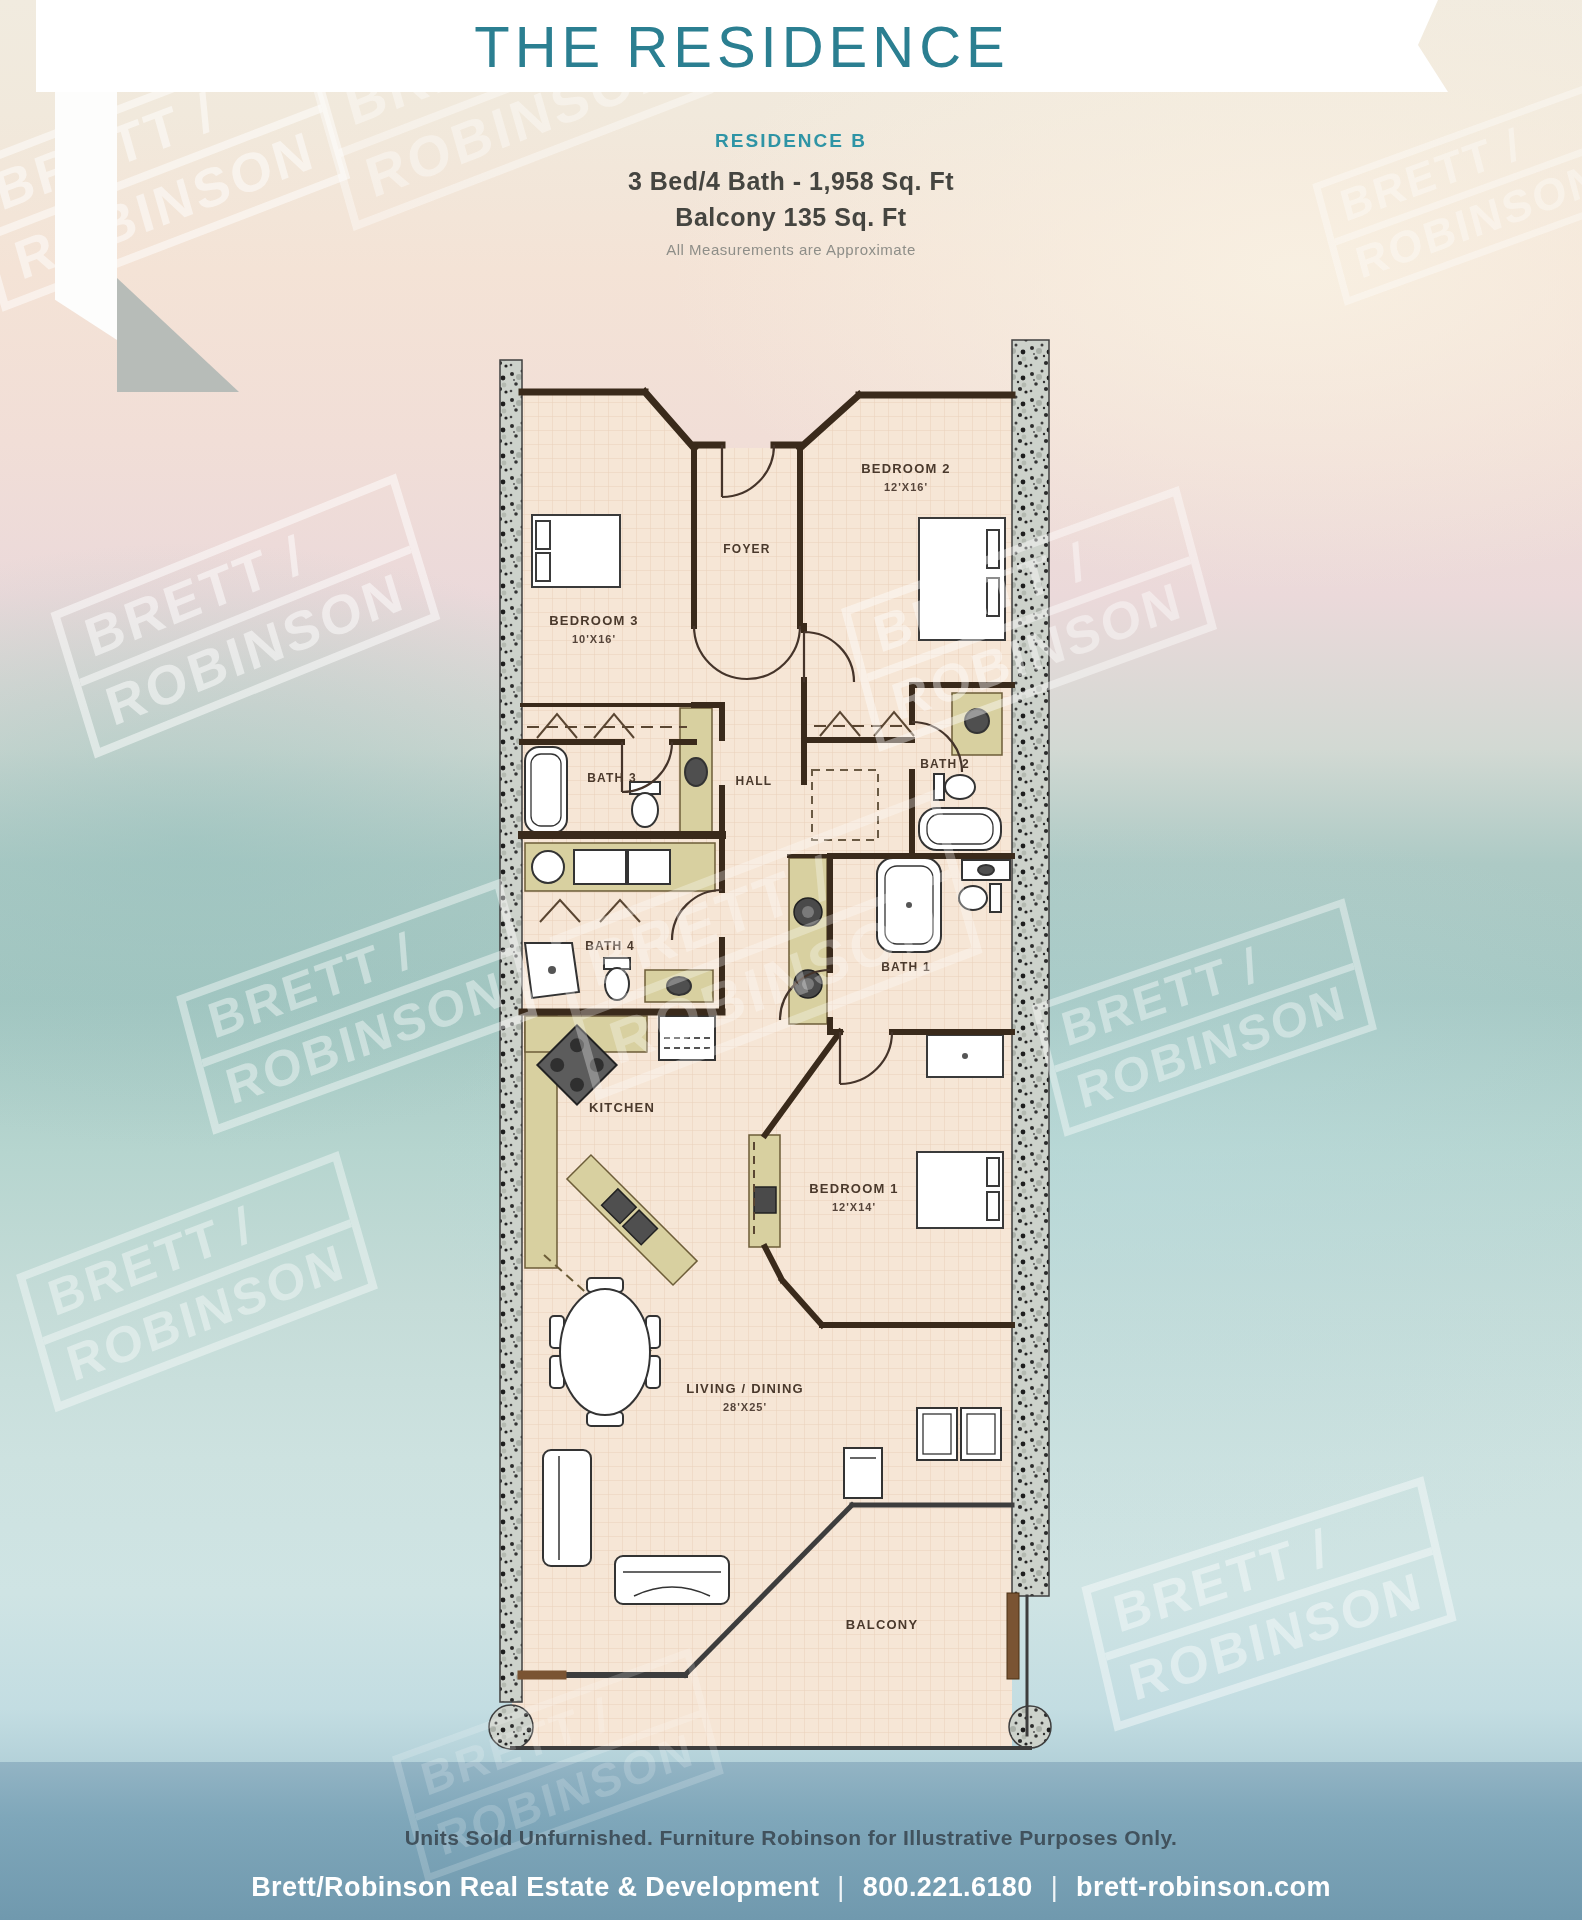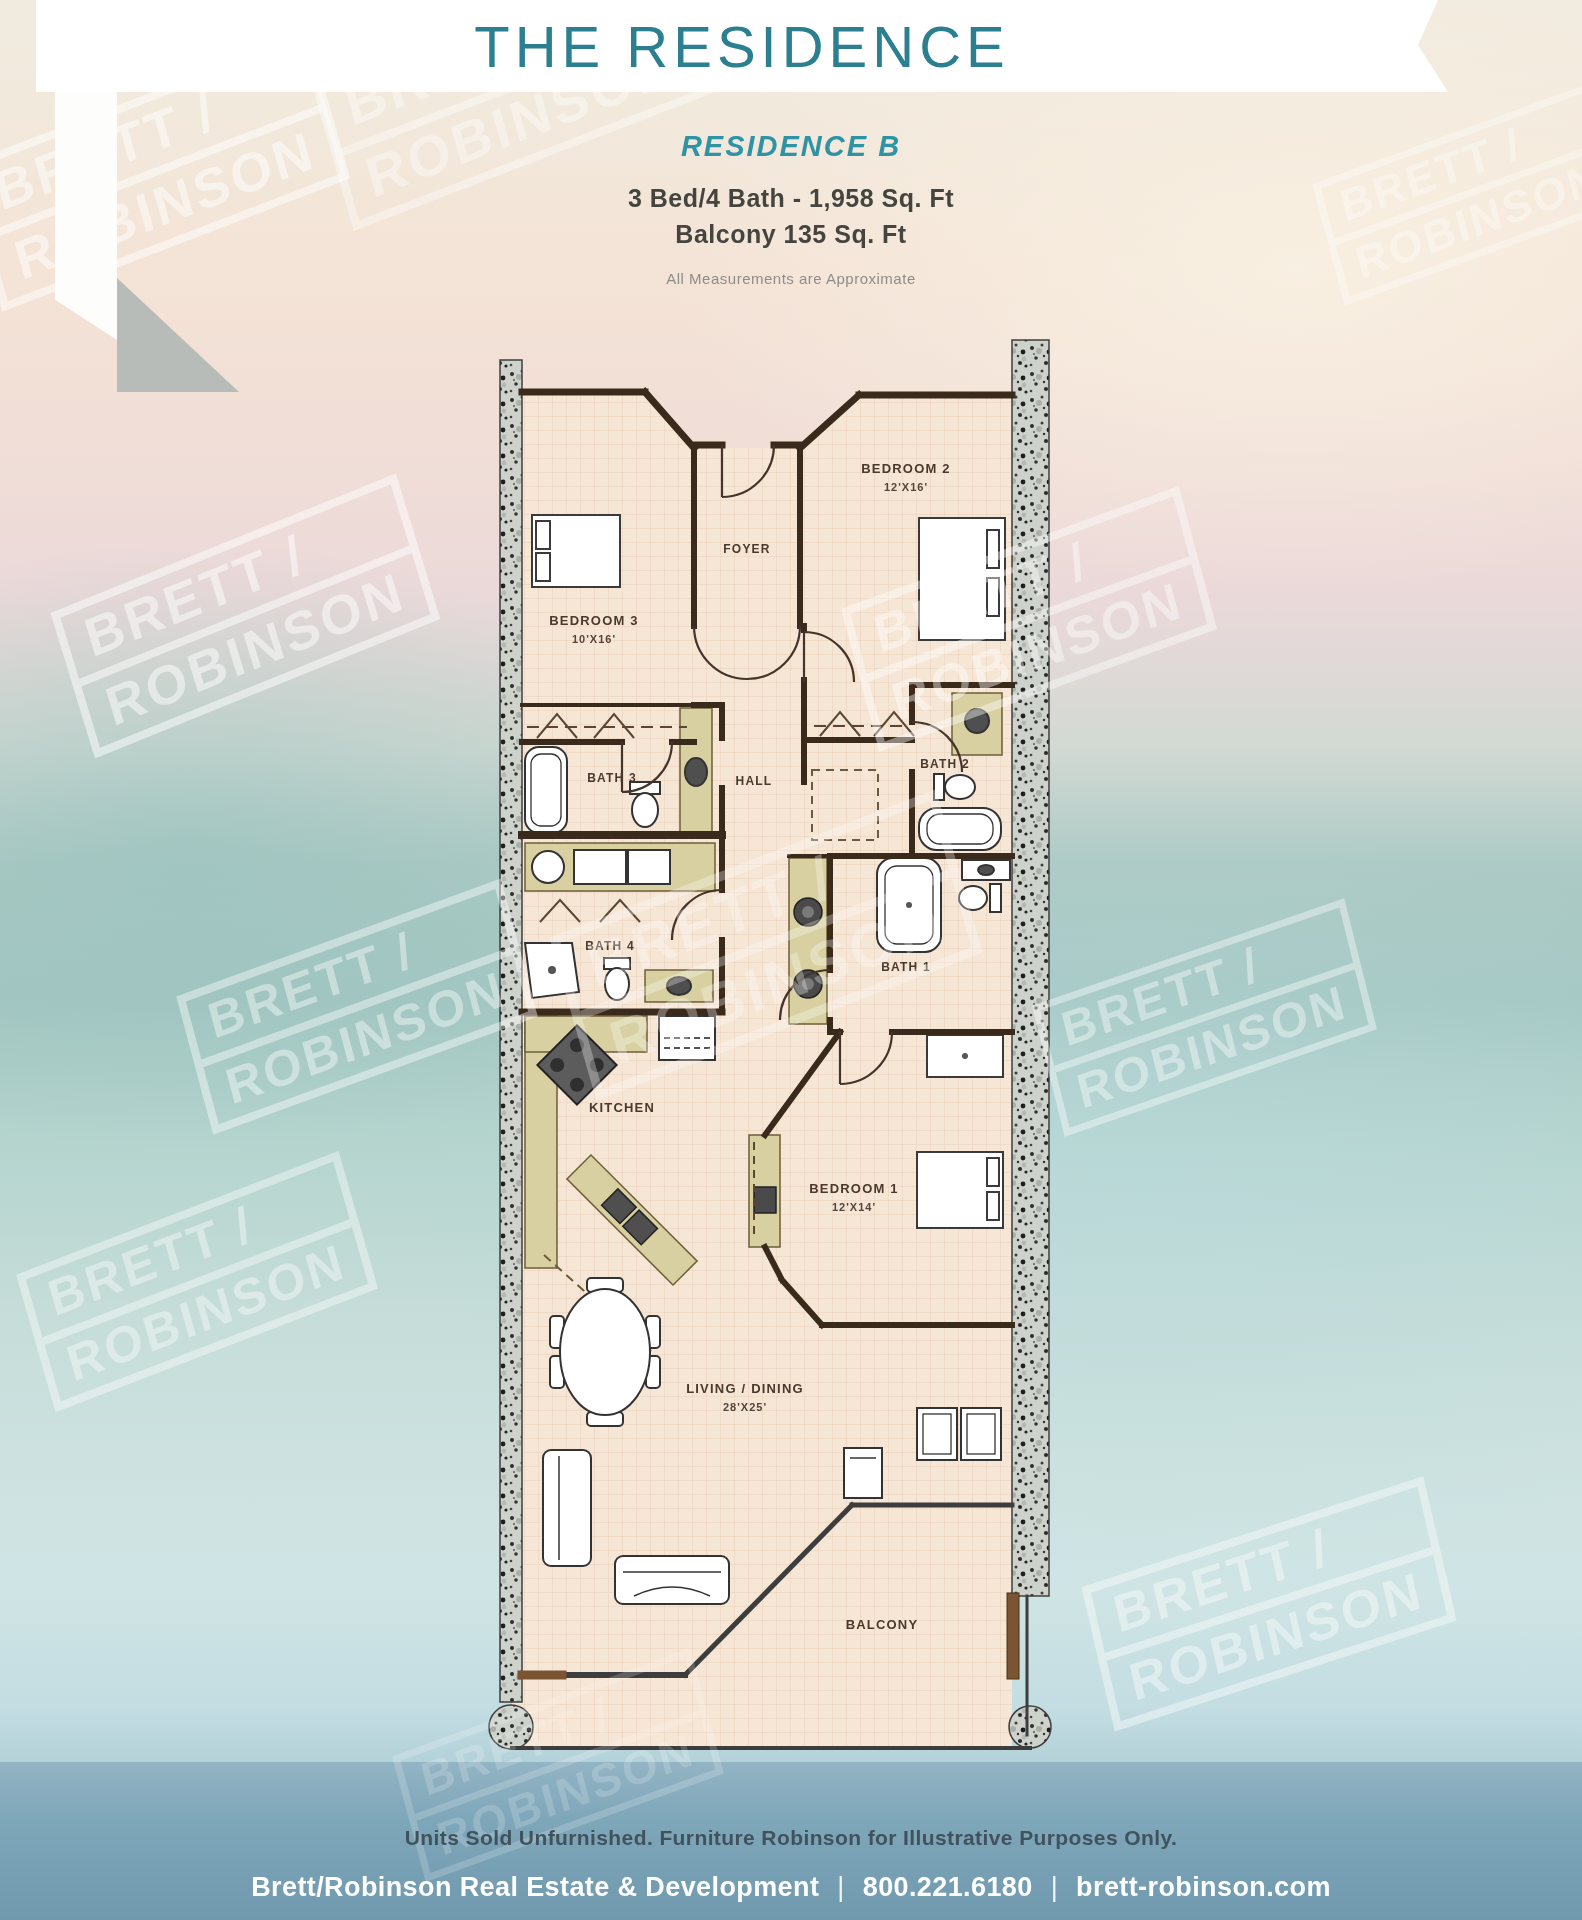--- a/index.html
+++ b/index.html
@@ -29,23 +29,23 @@
     filter:drop-shadow(0 4px 4px rgba(90,95,95,.35));}
   .banner-title{width:100%;text-align:center;line-height:94px;font-size:58px;font-weight:400;
     letter-spacing:5px;color:#2b7f91;}
   .ribbon-tail{position:absolute;left:55px;top:88px;width:62px;height:252px;background:#fdfdfc;z-index:3;
     clip-path:polygon(0 0,100% 0,100% 100%,0 84%);}
   .ribbon-fold{position:absolute;left:117px;top:278px;width:122px;height:114px;z-index:3;
     background:#b7bcb8;clip-path:polygon(0 0,100% 100%,0 100%);}
 
   
   .sub{position:absolute;left:0;top:130px;width:100%;text-align:center;z-index:5;}
-  .sub-name{font-size:29px;font-weight:700;letter-spacing:2px;color:#2e94a5;margin:0 0 21px;font-style:italic;}
+  .sub-name{font-size:19px;font-weight:700;letter-spacing:2px;color:#2e94a5;margin:0 0 15px;}
   .sub-line{font-size:25px;font-weight:700;color:#454540;margin:0 0 7px;letter-spacing:.5px;}
-  .sub-note{font-size:15px;font-weight:400;color:#8e8e88;margin-top:21px;letter-spacing:.5px;}
+  .sub-note{font-size:15px;font-weight:400;color:#8e8e88;margin-top:9px;letter-spacing:.5px;}
 
   
   .plan{position:absolute;left:482px;top:290px;width:580px;height:1480px;z-index:1;}
   .rn{font:700 13px "Liberation Sans",sans-serif;fill:#4a392c;letter-spacing:1.2px;text-anchor:middle;}
   .rd{font:700 11px "Liberation Sans",sans-serif;fill:#55443a;letter-spacing:1px;text-anchor:middle;}
   .s{font-size:12px;}
 
   
   .band{position:absolute;left:0;top:1762px;width:100%;height:158px;z-index:1;
     background:linear-gradient(180deg,#93b4c4 0%,#7fa7ba 35%,#7099ae 100%);}

